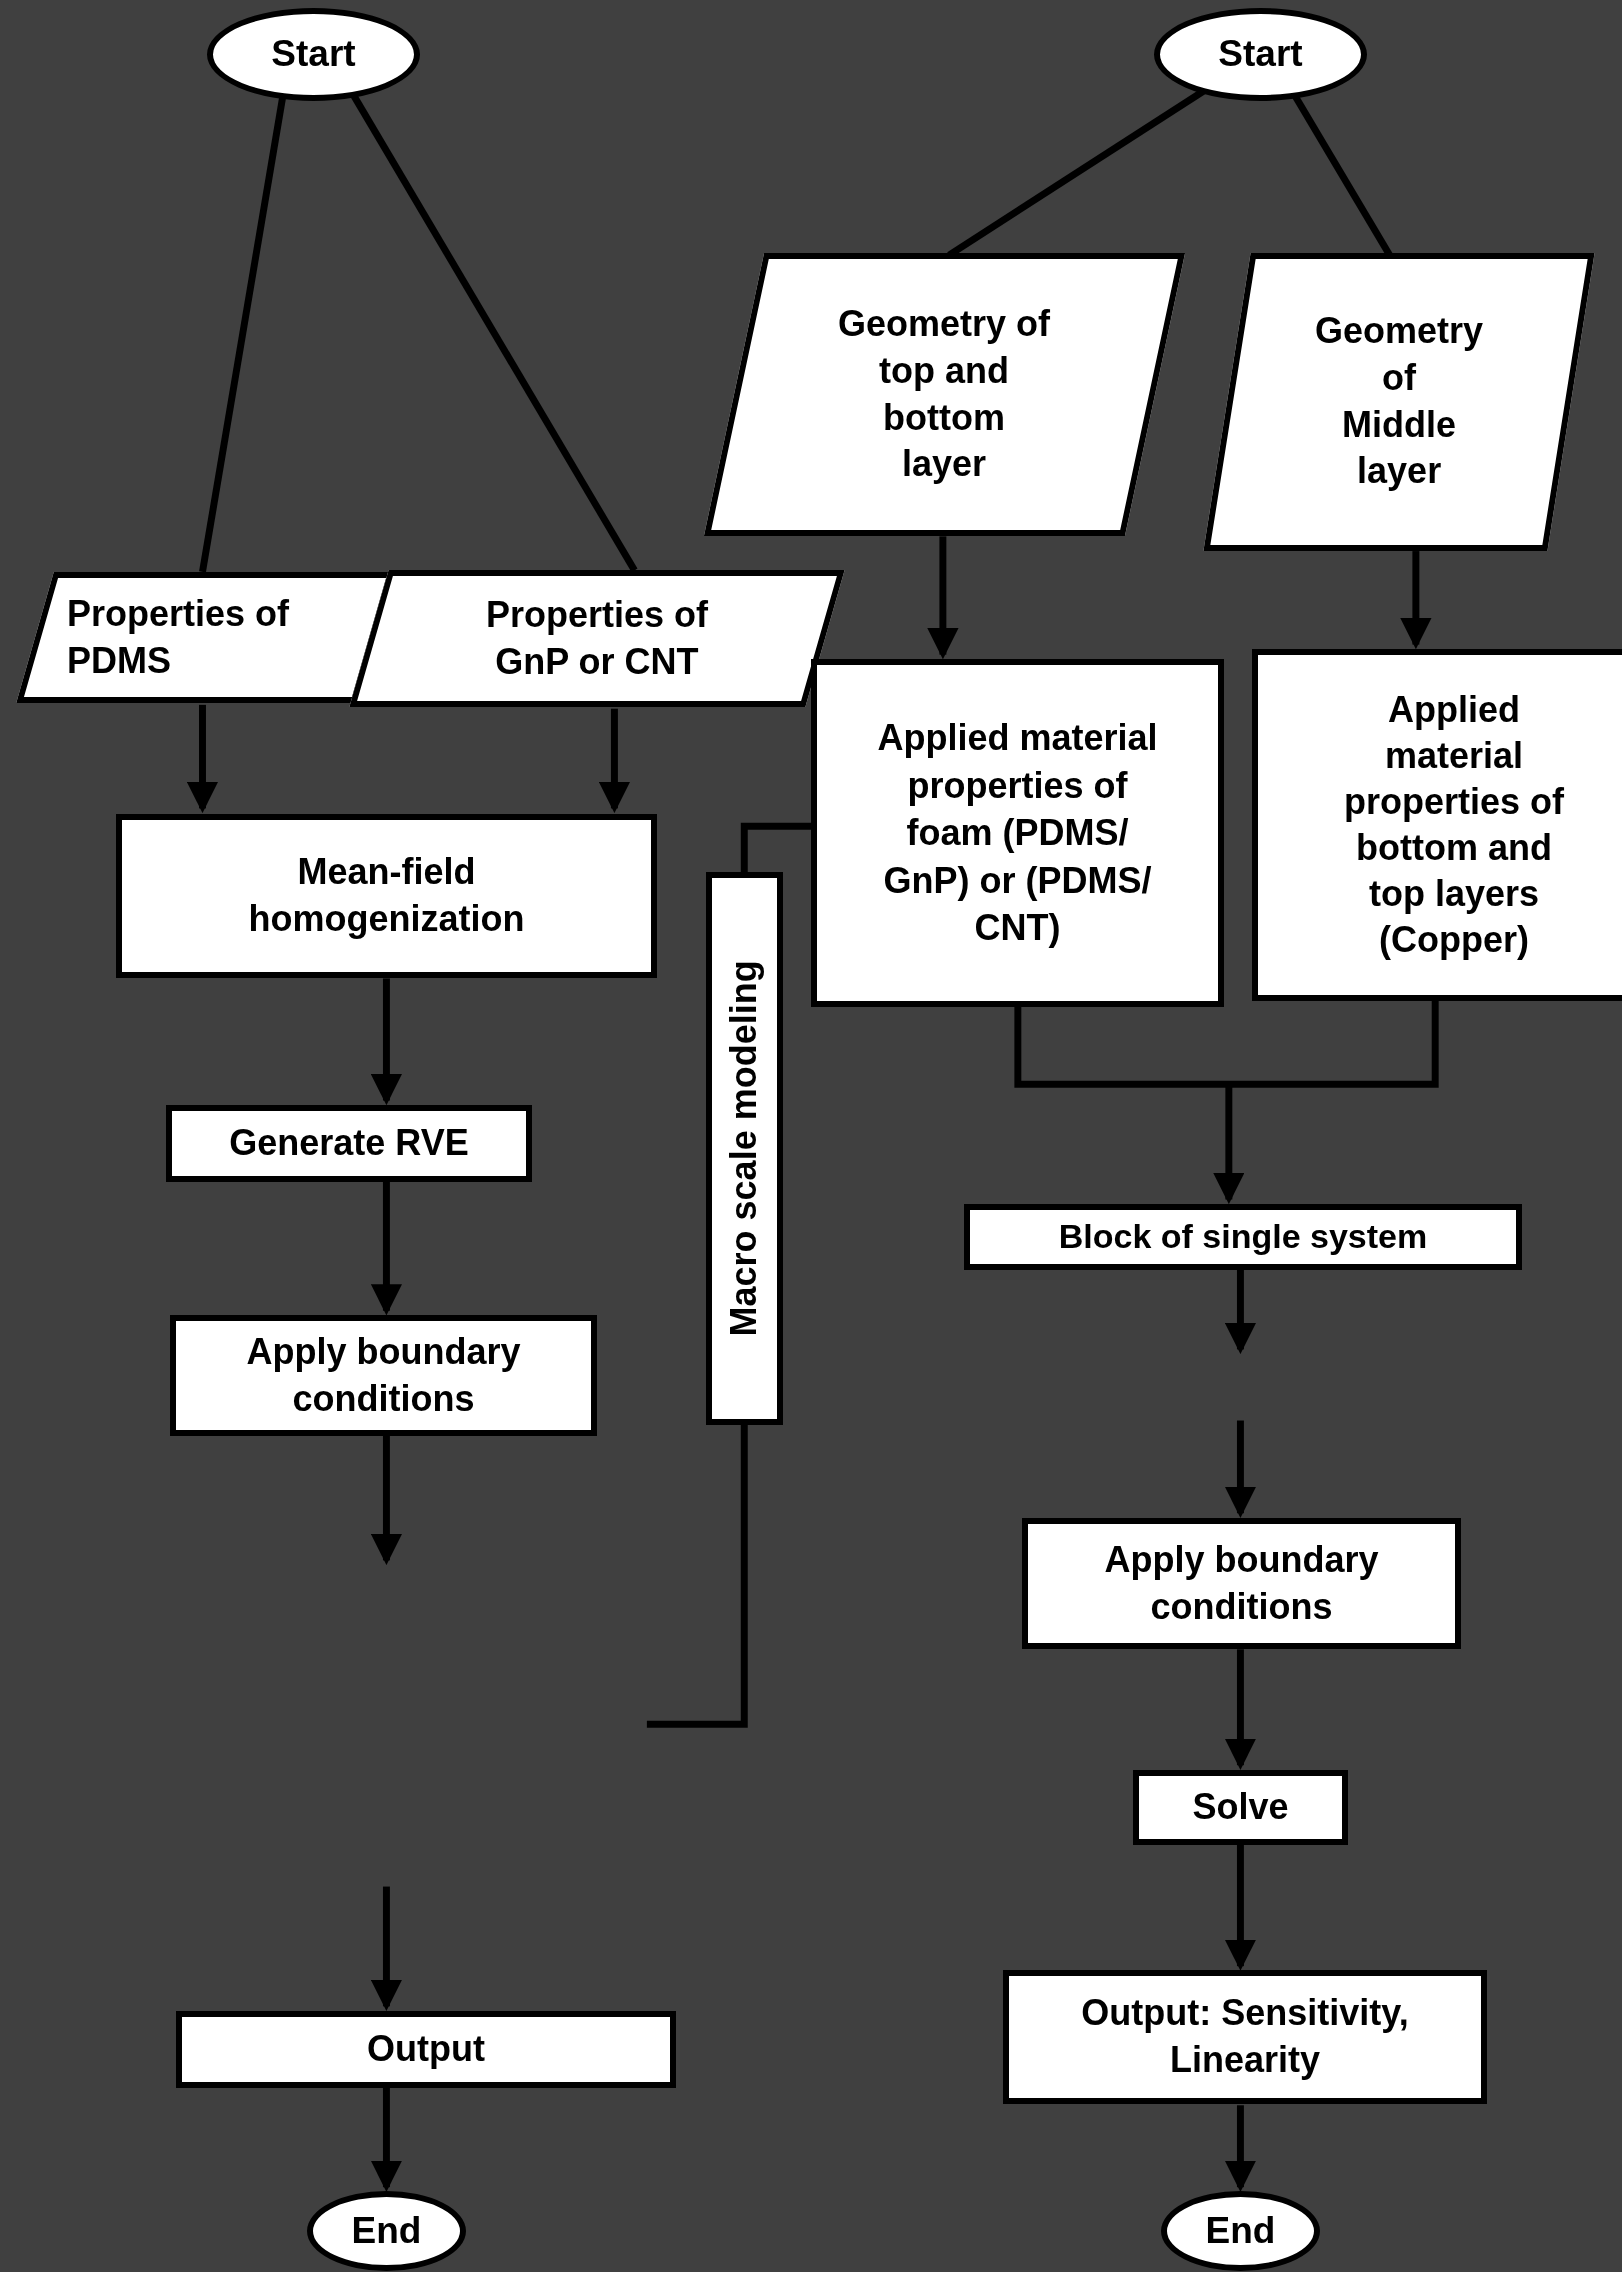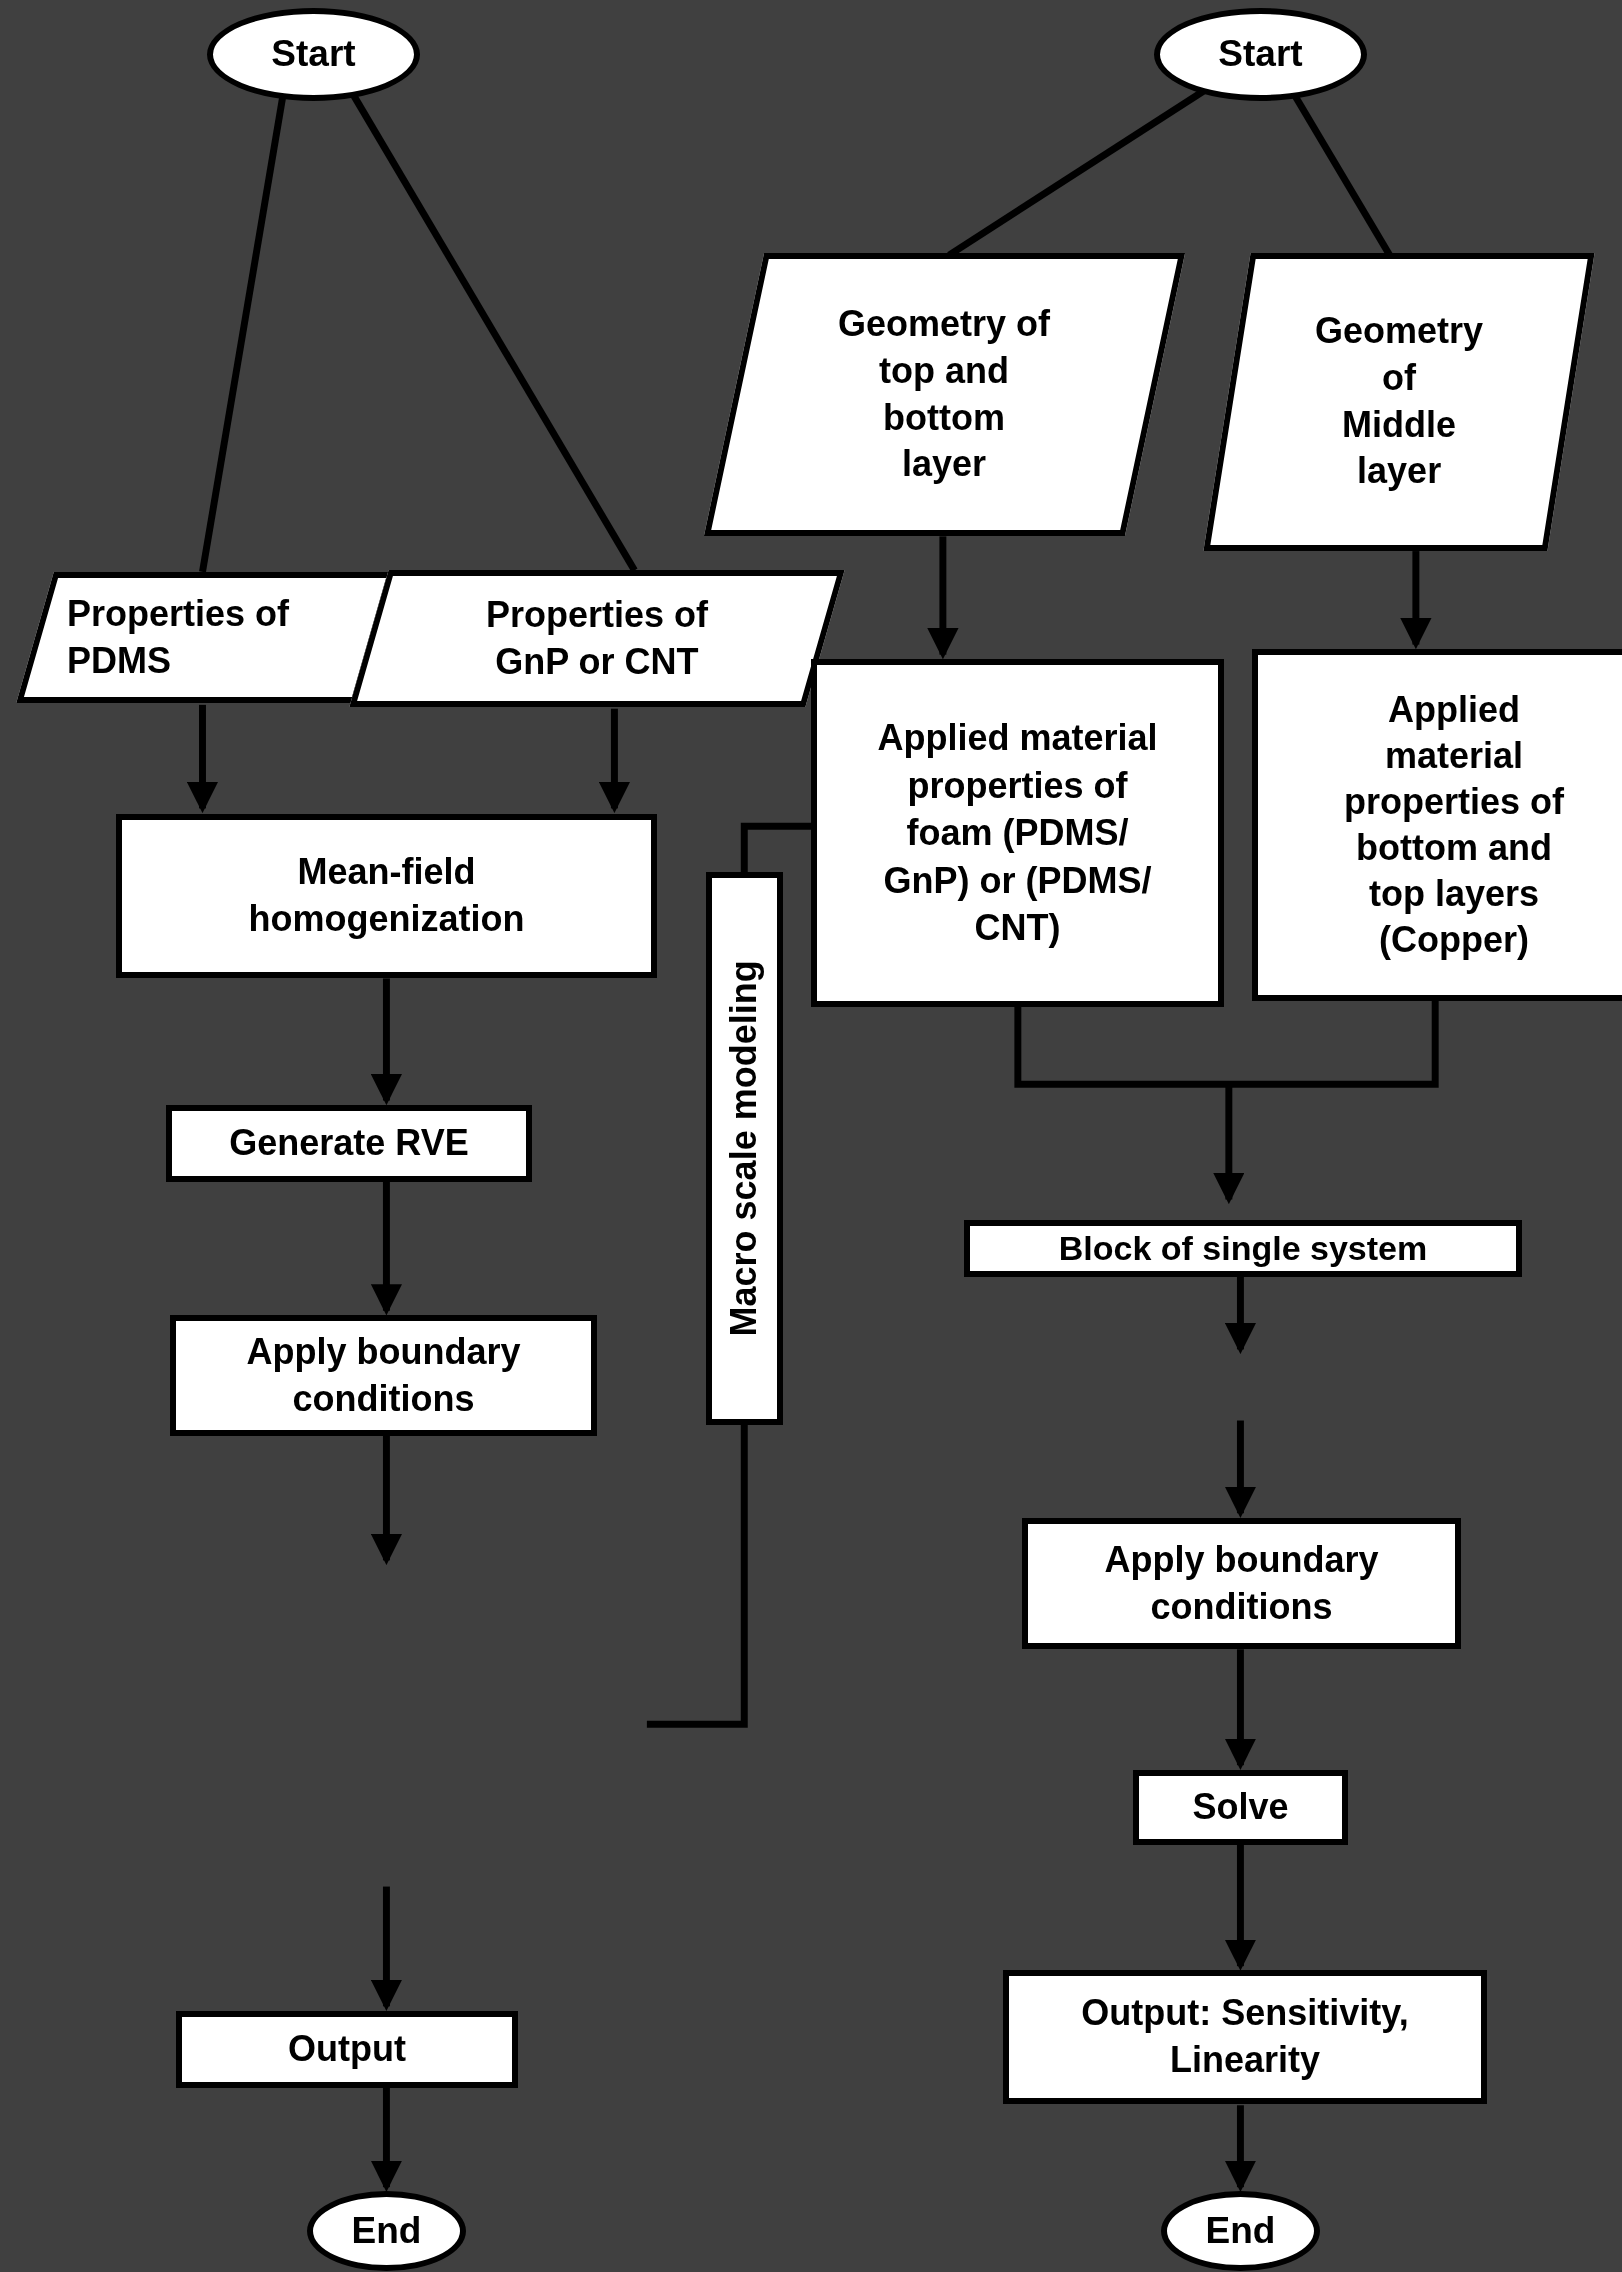--- a/index.html
+++ b/index.html
@@ -98,21 +98,21 @@
   <div class="node" style="left:166px; top:1105px; width:366px; height:77px;">
     <span class="label">Generate RVE</span>
   </div>
 
   <div class="node" style="left:170px; top:1315px; width:427px; height:121px;">
     <span class="label">Apply boundary
 conditions</span>
   </div>
 
 
-  <div class="node" style="left:176px; top:2011px; width:342px; height:77px;">
+  <div class="node" style="left:176px; top:2011px; width:500px; height:77px;">
     <span class="label">Output</span>
   </div>
 
   <div class="node ellipse" style="left:307px; top:2191px; width:159px; height:80px;">
     <span class="label">End</span>
   </div>
 
   <div class="node" style="left:706px; top:872px; width:77px; height:553px; font-size:36px;">
     <span class="vlabel">Macro scale modeling</span>
   </div>
@@ -145,21 +145,21 @@
 
   <div class="node" style="left:1252px; top:649px; width:404px; height:352px; font-size:36px; line-height:1.28;">
     <span class="label">Applied
 material
 properties of
 bottom and
 top layers
 (Copper)</span>
   </div>
 
-  <div class="node tight" style="left:964px; top:1204px; width:558px; height:57px;margin-top:16px;">
+  <div class="node tight" style="left:964px; top:1204px; width:558px; height:66px;">
     <span class="label">Block of single system</span>
   </div>
 
 
   <div class="node" style="left:1022px; top:1518px; width:439px; height:131px;">
     <span class="label">Apply boundary
 conditions</span>
   </div>
 
   <div class="node" style="left:1003px; top:1970px; width:484px; height:134px;">

